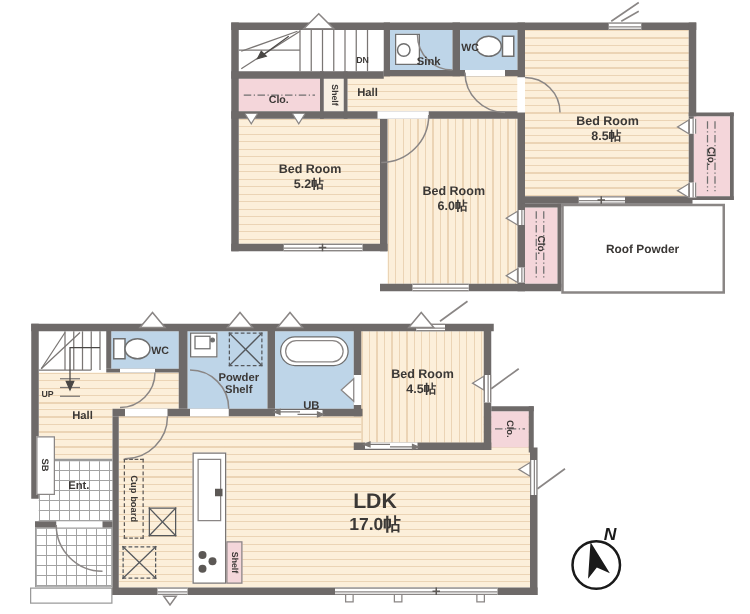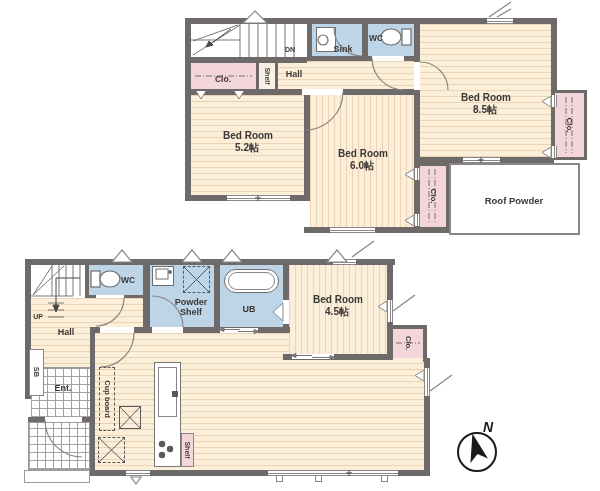--- a/index.html
+++ b/index.html
@@ -316,27 +316,31 @@
   <div class="lbl rmname" style="left:362px;top:160px">
     <div class="nm">Bed Room</div>
     <div>6.0帖</div>
   </div>
   <div class="vlbl" style="left:433px;top:196px;font-size:8px">Clo.</div>
   <div class="lbl" style="left:514px;top:200px;font-size:9.5px">Roof Powder</div>
 
   <div class="lbl" style="left:38px;top:316px;font-size:7px">UP</div>
   <div class="lbl" style="left:128px;top:280px;font-size:8.5px">WC</div>
   <div class="lbl" style="left:191px;top:307px;font-size:9px;white-space:normal;width:52px;text-align:center;line-height:1.15">Powder Shelf</div>
-  <div class="lbl" style="left:249px;top:309px;font-size:9px">UB</div>
+  <div class="lbl" style="left:249px;top:324px;font-size:9px">UB</div>
   <div class="lbl rmname" style="left:337px;top:306px">
     <div class="nm">Bed Room</div>
     <div>4.5帖</div>
   </div>
   <div class="vlbl" style="left:408px;top:343px;font-size:7.5px">Clo.</div>
   <div class="lbl" style="left:66px;top:332px;font-size:9px">Hall</div>
   <div class="vlbl" style="left:36px;top:372px;font-size:7.5px">SB</div>
   <div class="lbl" style="left:63px;top:388px;font-size:9px">Ent.</div>
   <div class="vlbl" style="left:107px;top:399px;font-size:7.5px">Cup board</div>
   <div class="vlbl" style="left:187px;top:450px;font-size:7px">Shelf</div>
+  <div class="lbl" style="left:300px;top:409px;text-align:center;line-height:1.15">
+    <div style="font-size:17px">LDK</div>
+    <div style="font-size:14px">17.0帖</div>
+  </div>
 
   <div class="lbl" style="left:488px;top:427px;font-size:14px;font-style:italic;font-weight:700;color:#1a1a1a">N</div>
 
 </div>
 
 </body></html>

